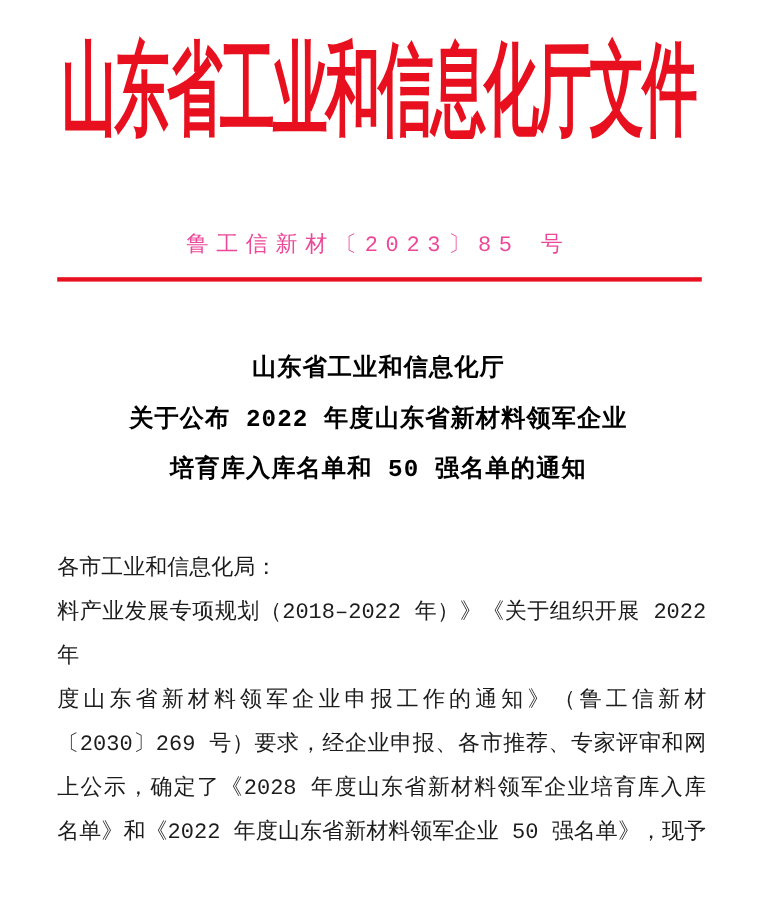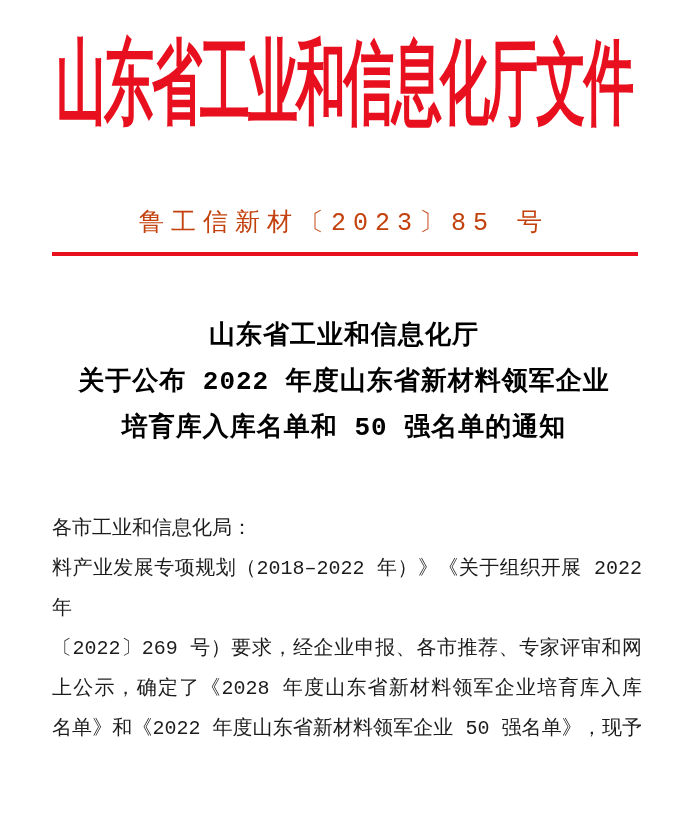--- a/index.html
+++ b/index.html
@@ -32,49 +32,49 @@
     white-space: nowrap;
     transform: scaleY(1.85);
     transform-origin: center top;
   }
   .docnum {
     position: absolute;
     top: 210px;
     left: 0;
     width: 688px;
     text-align: center;
-    font-size: 25px;
+    font-size: 20px;
     line-height: 28px;
     letter-spacing: 7px;
-    color: #c2410c;
+    color: #ec4899;
     white-space: nowrap;
   }
   .red-rule {
     position: absolute;
     top: 252px;
     left: 52px;
     width: 586px;
     height: 4px;
     background: var(--red, #e8101e);
   }
   .notice-title {
     position: absolute;
     top: 313px;
     left: 49px;
     width: 590px;
     text-align: center;
     font-weight: 700;
-    font-size: 26px;
+    font-size: 22px;
     line-height: 46px;
     letter-spacing: 1px;
     color: #000000;
   }
   .body-text {
     position: absolute;
-    top: 509px;
+    top: 498px;
     left: 52px;
     width: 590px;
     font-size: 20px;
     line-height: 40px;
     color: #1c1c1c;
   }
   .salutation {
     text-align: left;
   }
   .p-line {
@@ -101,18 +101,19 @@
 
   <div class="notice-title">
     <div>山东省工业和信息化厅</div>
     <div>关于公布 2022 年度山东省新材料领军企业</div>
     <div>培育库入库名单和 50 强名单的通知</div>
   </div>
 
   <div class="body-text">
     <div class="salutation">各市工业和信息化局：</div>
     <div class="p-line">料产业发展专项规划（2018–2022 年）》《关于组织开展 2022 年</div>
-    <div class="p-line">〔2022〕269 号）要求，经企业申报、各市推荐、专家评审和网</div>
+    <div class="p-line">度山东省新材料领军企业申报工作的通知》（鲁工信新材</div>
+    <div class="p-line">〔2030〕269 号）要求，经企业申报、各市推荐、专家评审和网</div>
     <div class="p-line">上公示，确定了《2028 年度山东省新材料领军企业培育库入库</div>
     <div class="p-line">名单》和《2022 年度山东省新材料领军企业 50 强名单》，现予</div>
   </div>
 
 </div>
 
 </body></html>

